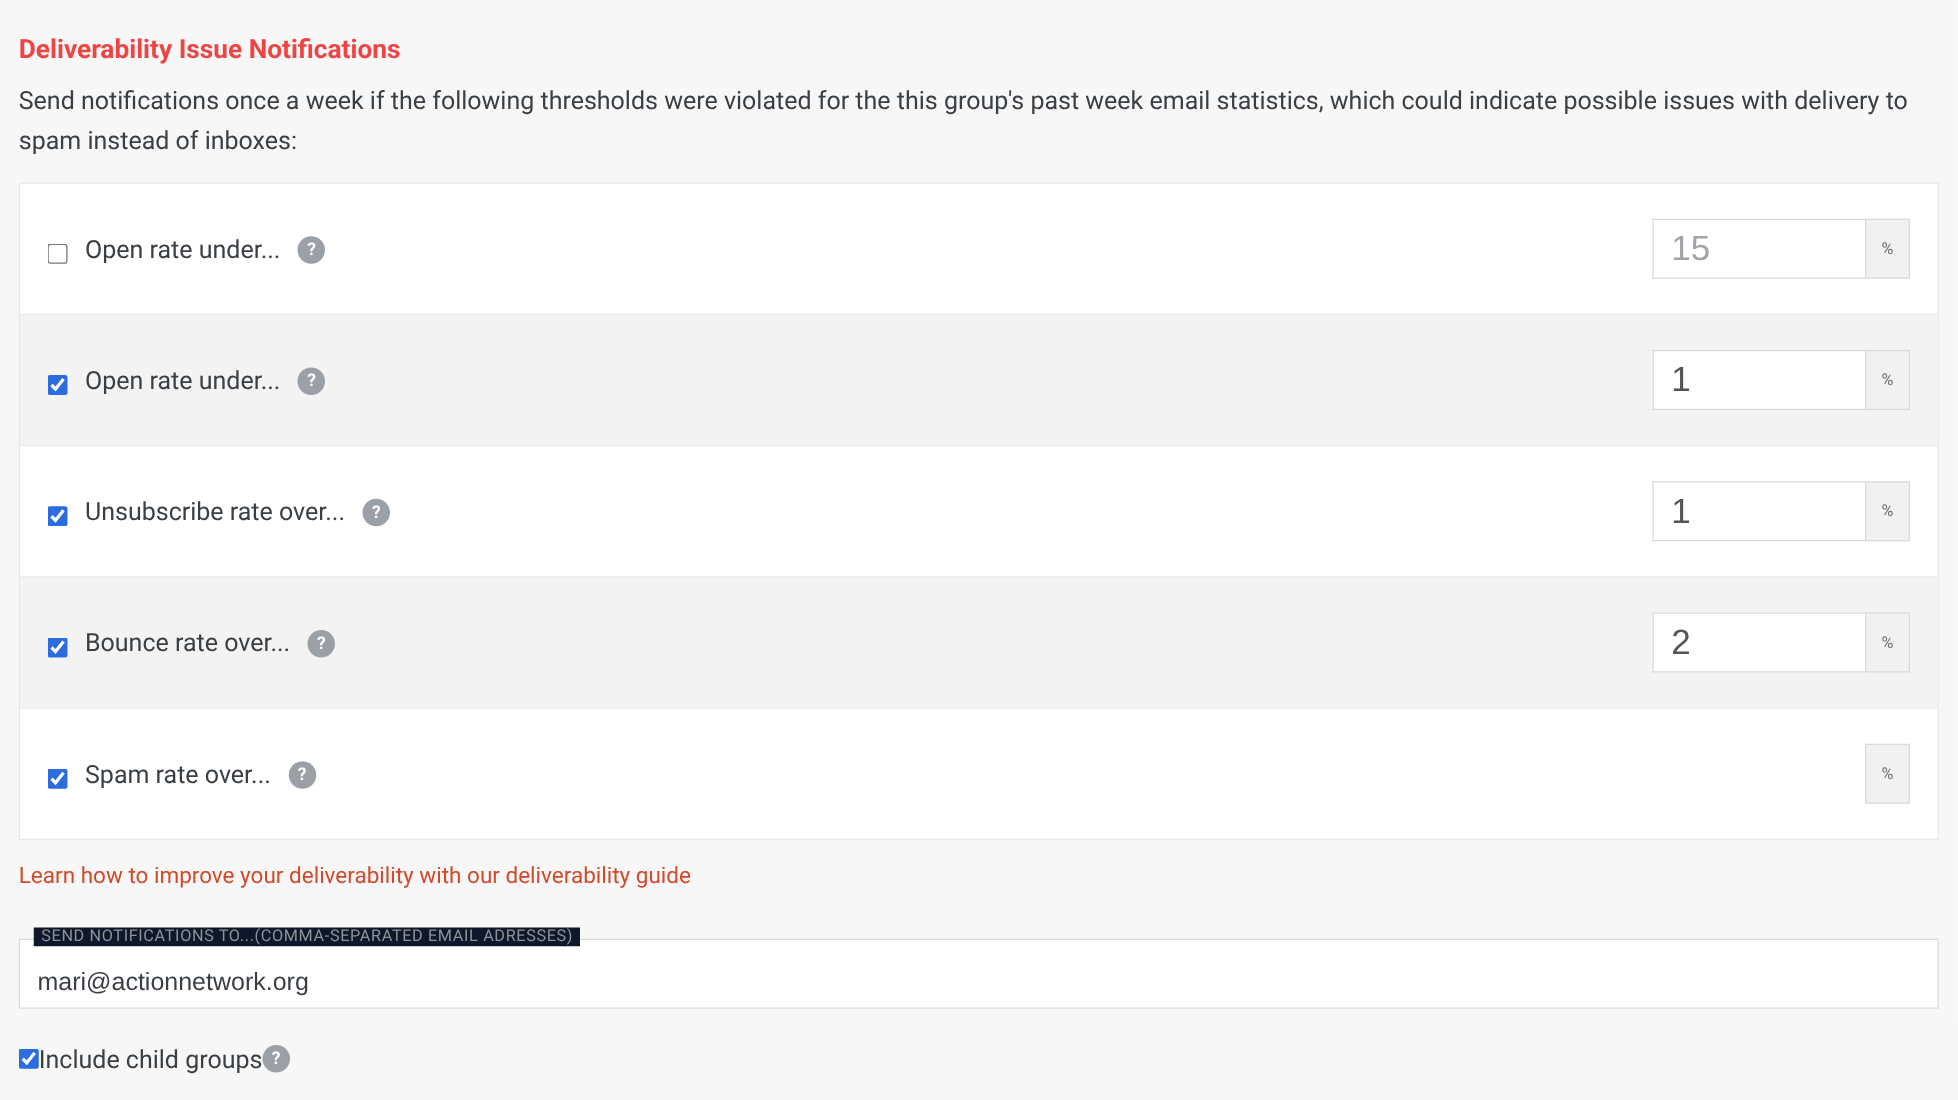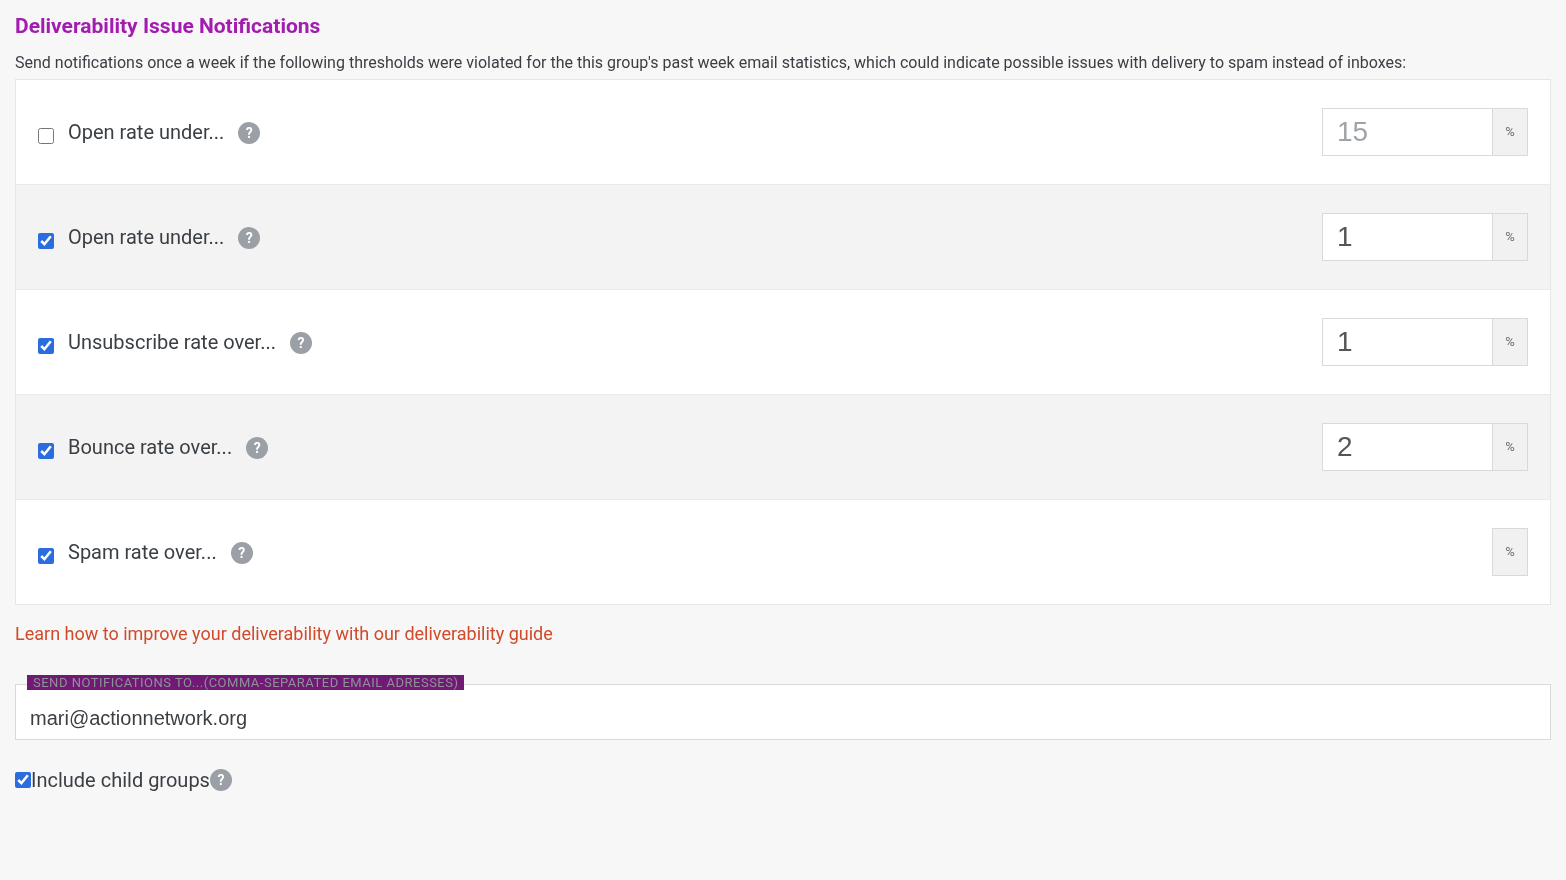--- a/index.html
+++ b/index.html
@@ -12,27 +12,27 @@
   }
   .page {
     width: 1566px;
     min-height: 880px;
     padding: 14px 15px 40px 15px;
     background: #f7f7f8;
   }
   h3.section-title {
     font-size: 21px;
     font-weight: 700;
-    margin: 0 0 12px 0;
-    color: #a21caf;
+    margin: 14px 0 12px 0;
+    color: #ef4444;
   }
   p.section-desc {
-    font-size: 16px;
+    font-size: 20px;
     line-height: 1.6;
-    margin: 0 0 3px 0;
+    margin: 0 0 18px 0;
     color: #3a3f44;
   }
   .threshold-table {
     border: 1px solid #e6e6e6;
     background: #fff;
   }
   .threshold-row {
     display: flex;
     align-items: center;
     justify-content: space-between;
@@ -113,21 +113,21 @@
     text-decoration: none;
   }
   .email-field-wrap {
     position: relative;
     margin-top: 10px;
   }
   .email-field-wrap .float-label {
     position: absolute;
     top: -9px;
     left: 12px;
-    background: #701a75;
+    background: #0f172a;
     padding: 0 6px;
     font-size: 13px;
     letter-spacing: 0.5px;
     color: #8d9297;
   }
   .email-field {
     width: 100%;
     height: 56px;
     border: 1px solid #d9d9d9;
     background: #fff;

